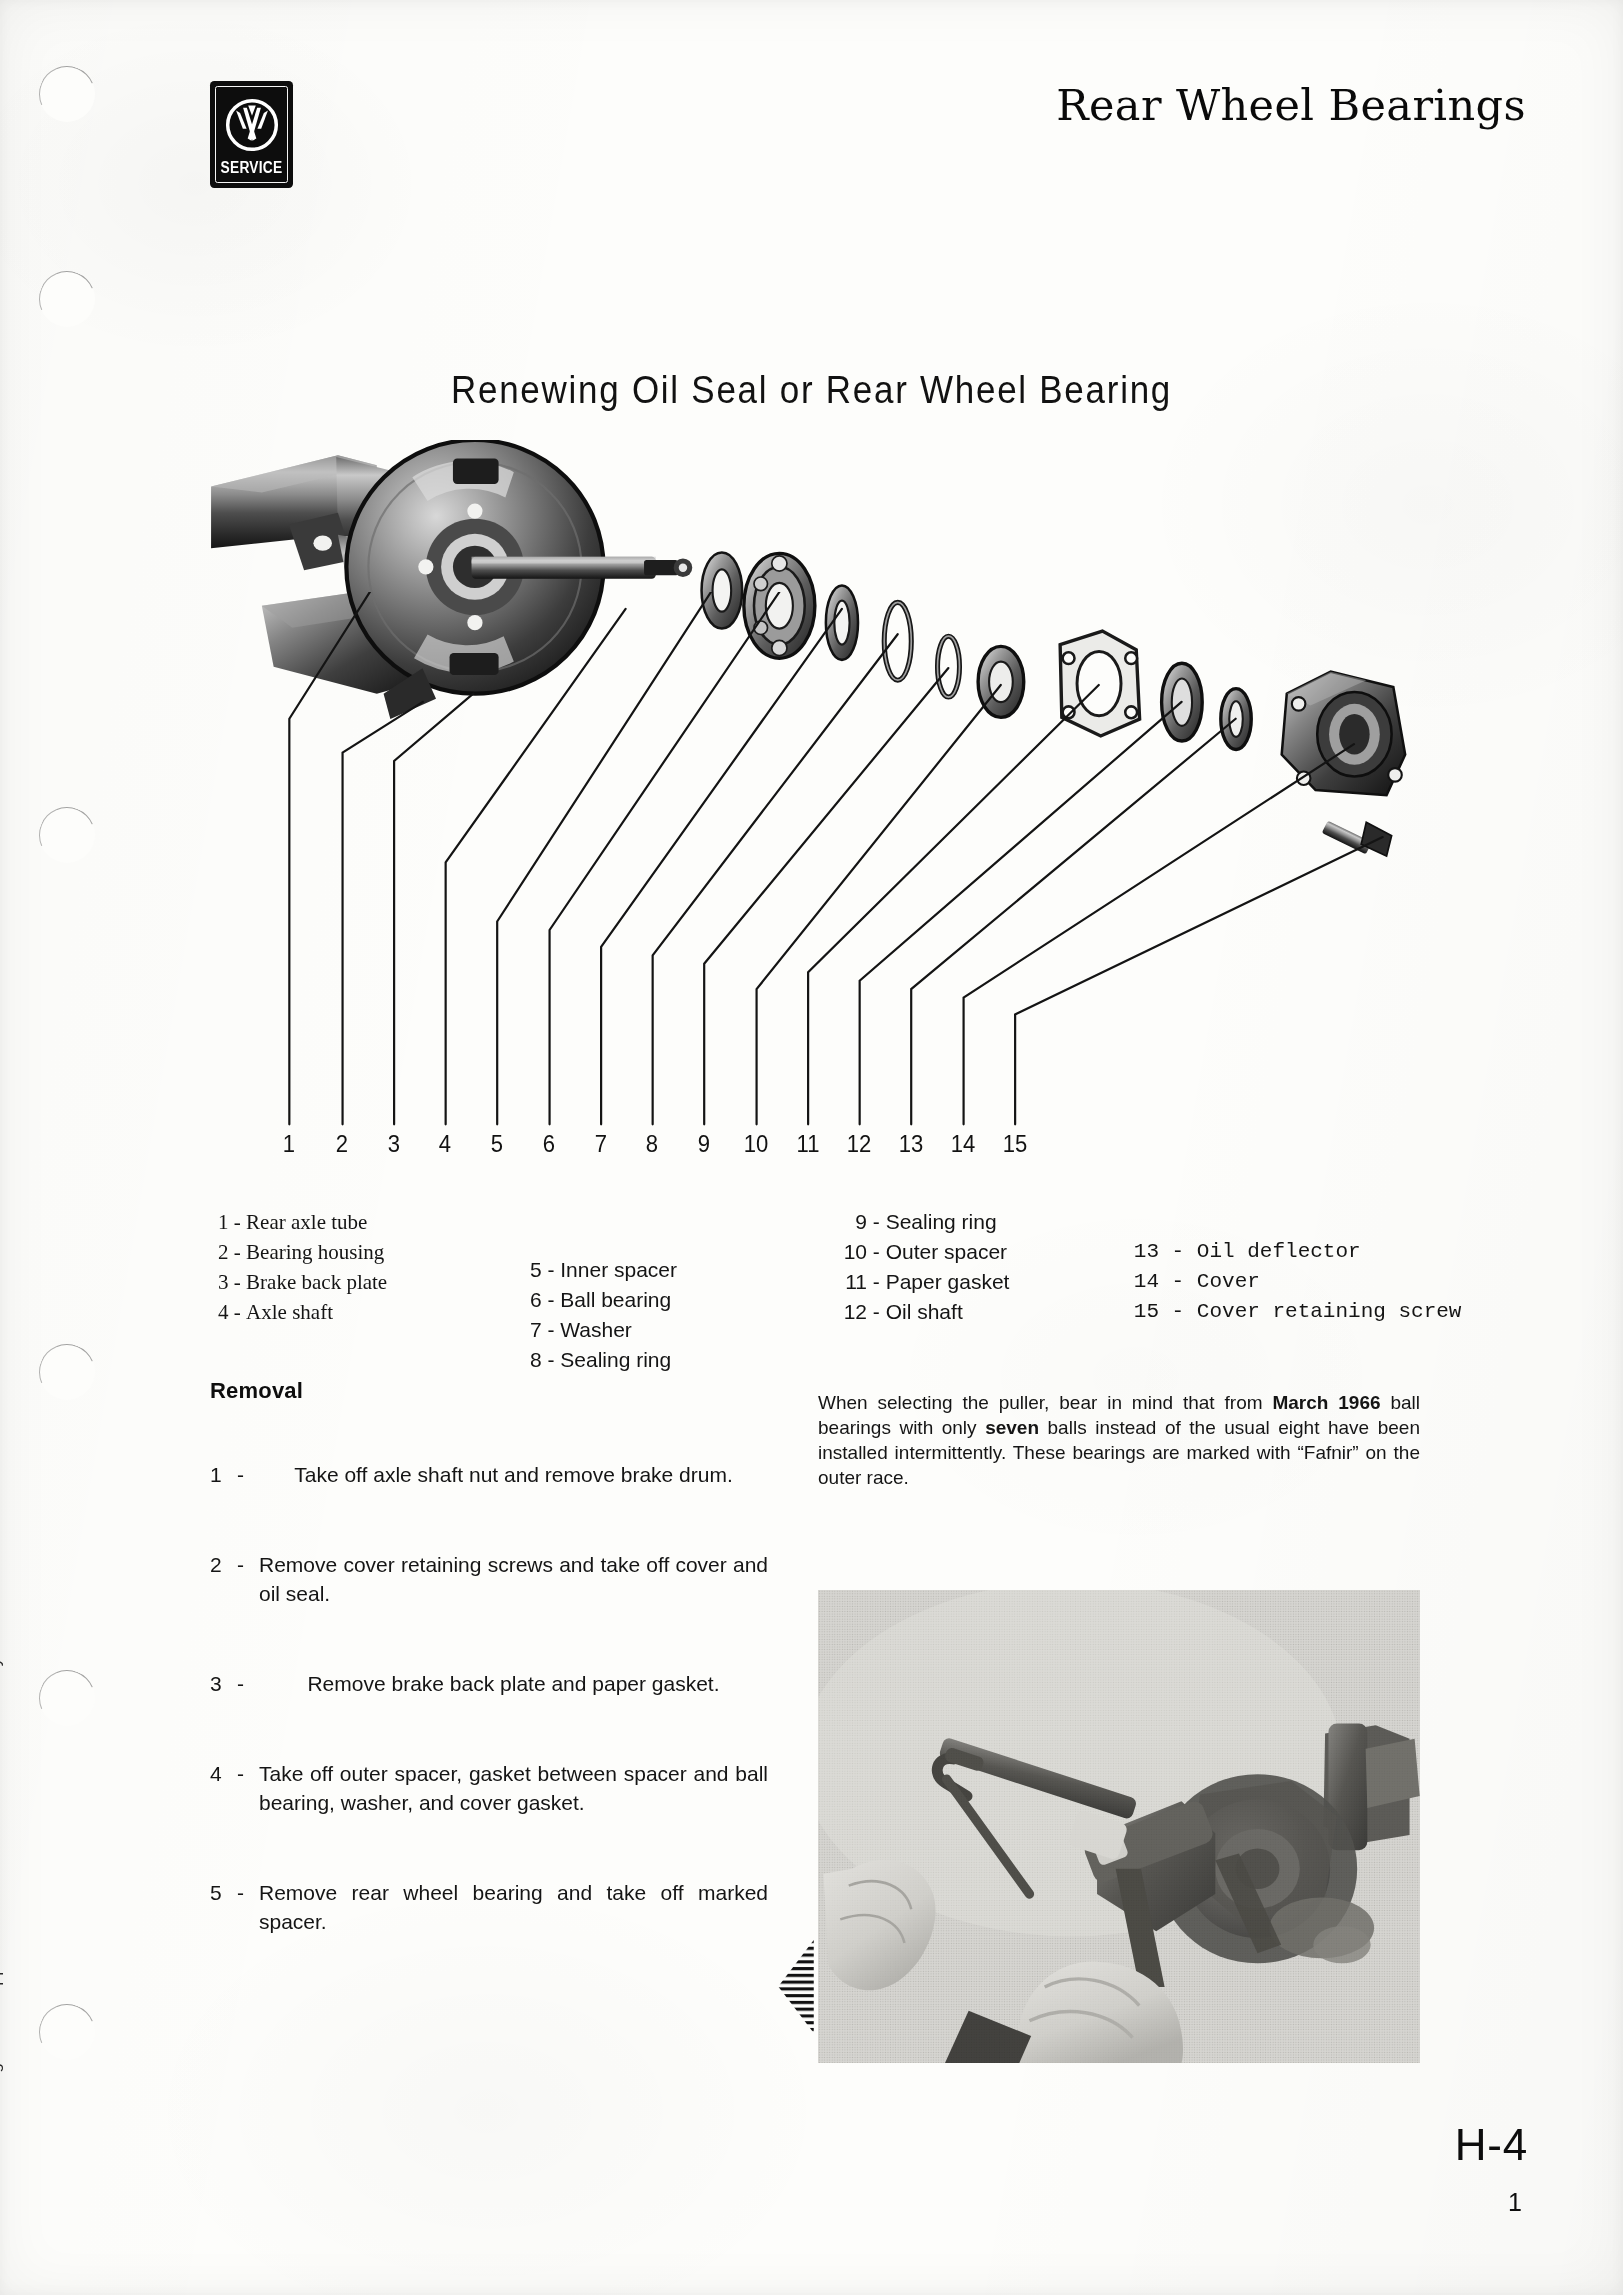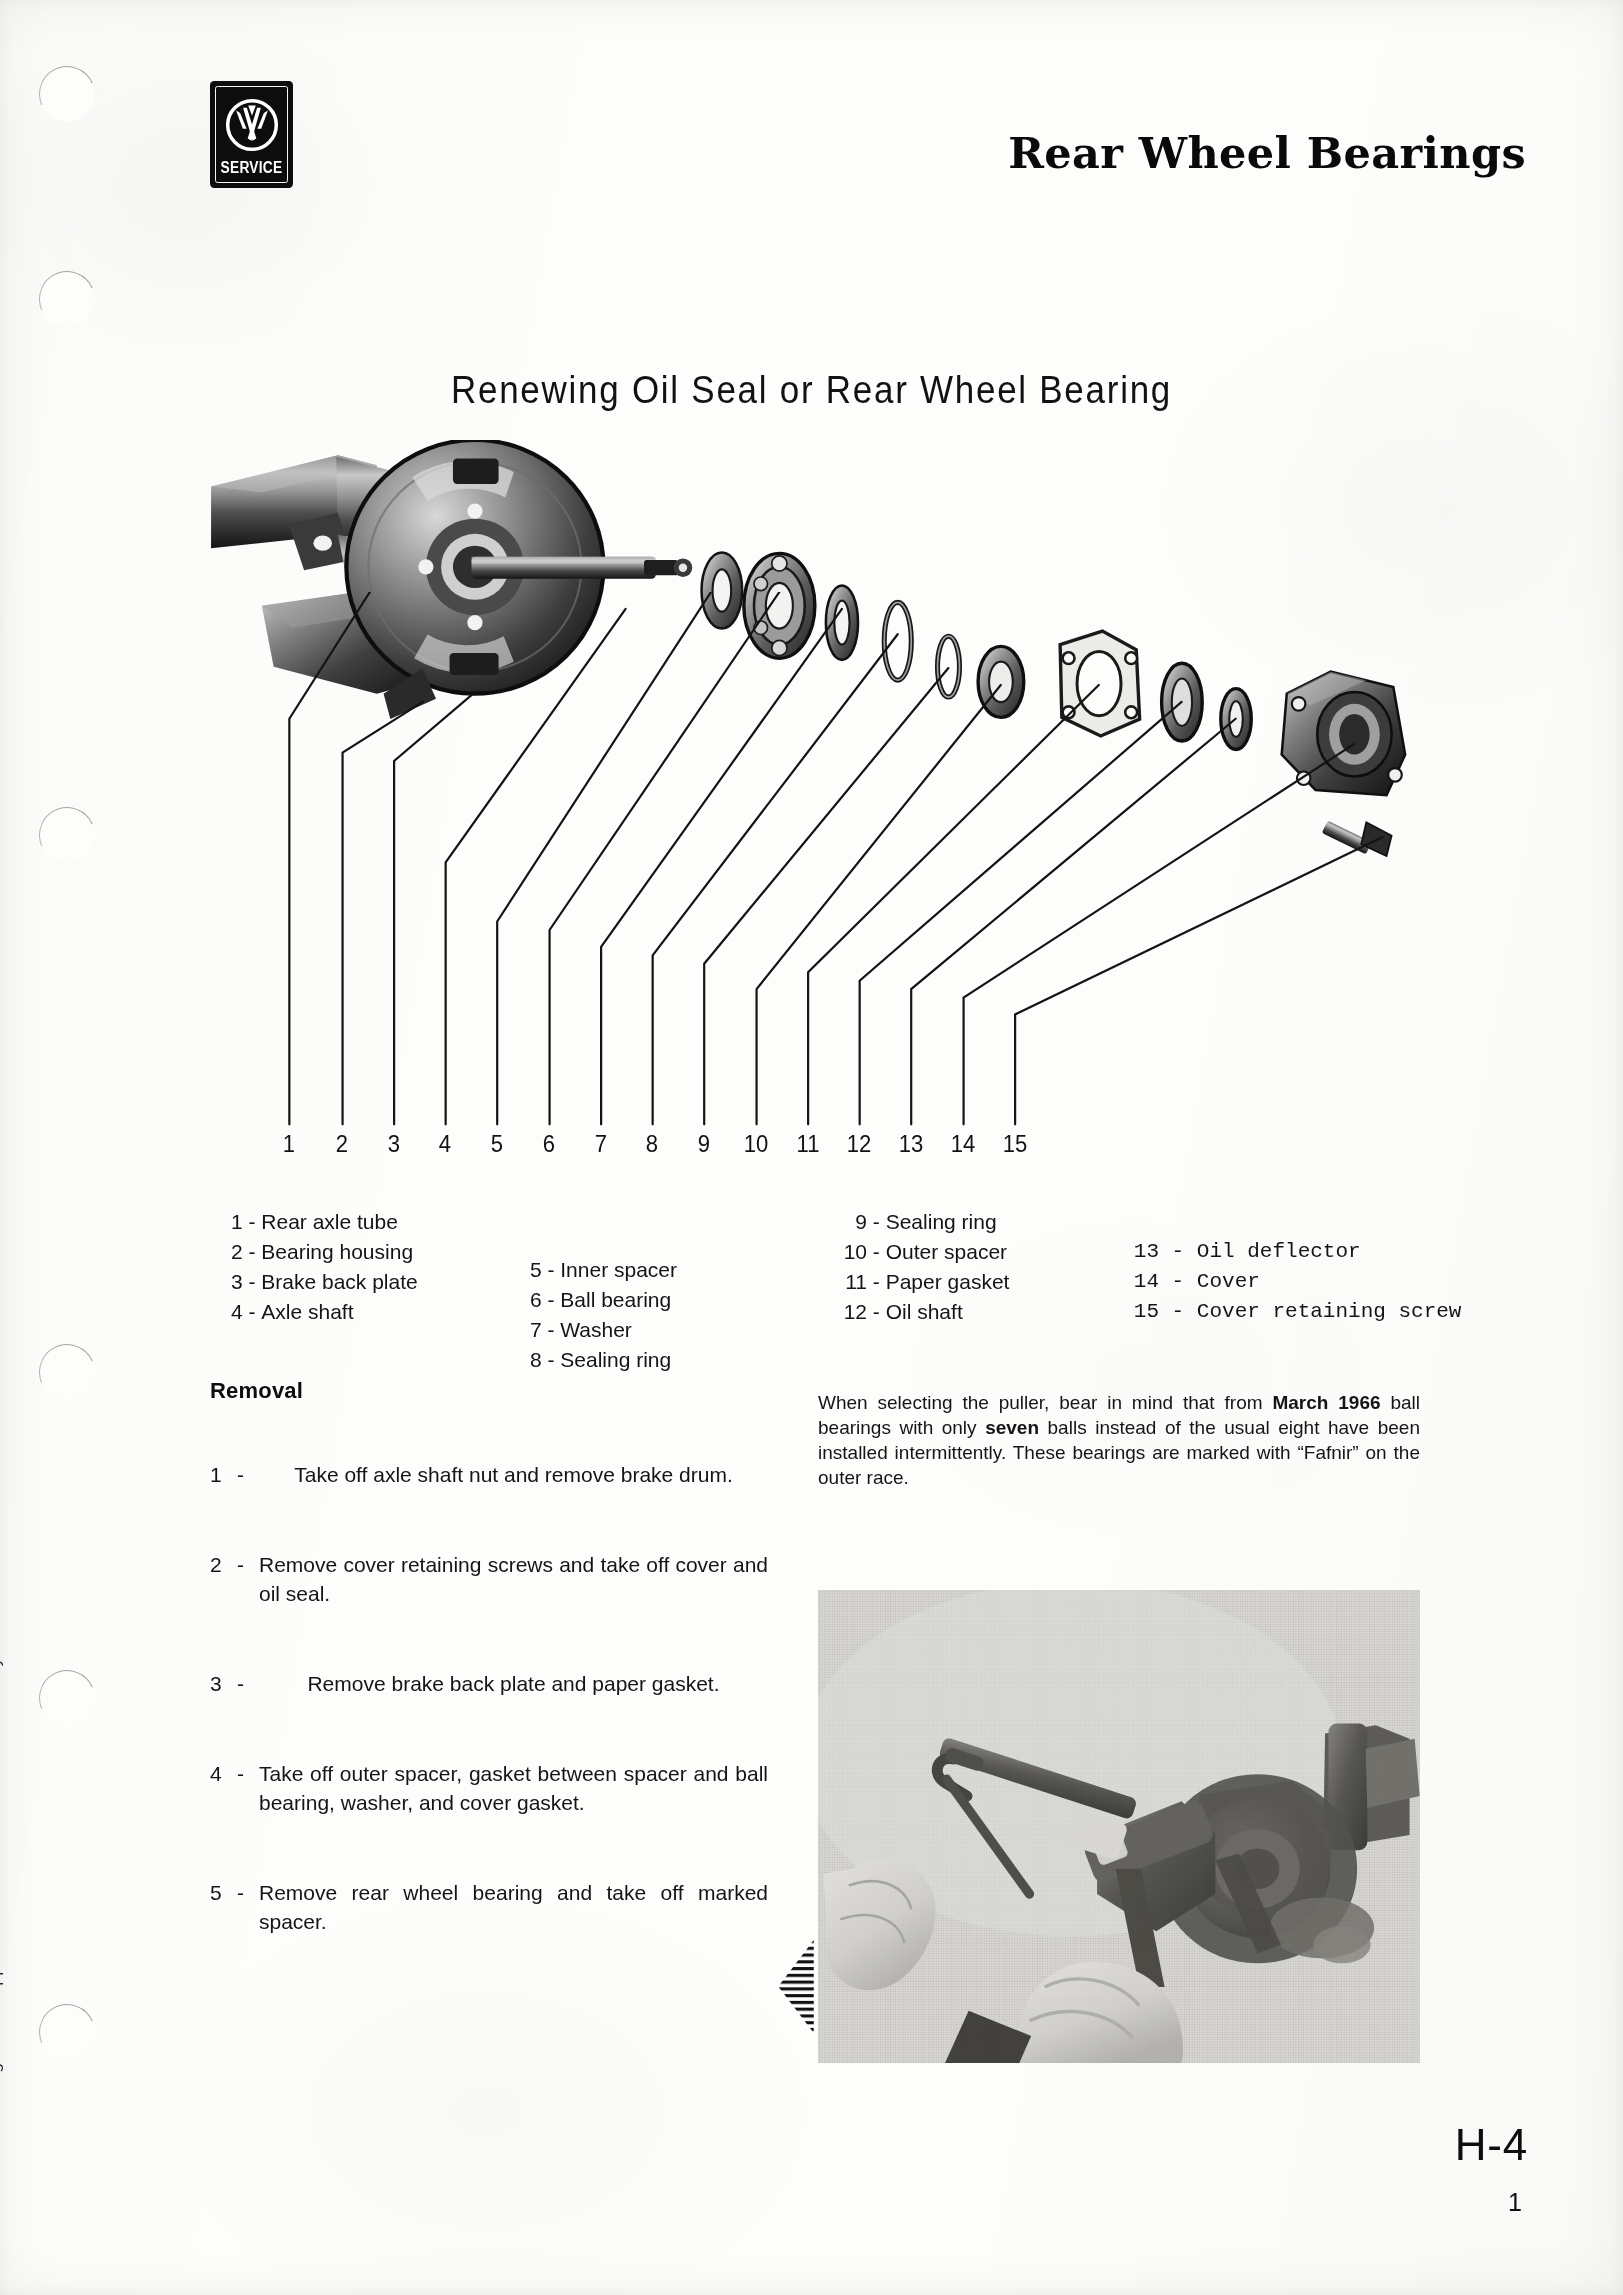--- a/index.html
+++ b/index.html
@@ -75,25 +75,24 @@
     position:absolute;left:0;right:0;bottom:11px;
     text-align:center;color:#fff;
     font-size:16px;font-weight:bold;letter-spacing:0.3px;
     font-family:"Liberation Sans",sans-serif;
     transform:scaleX(.86);
   }
 
   #doc-title{
     position:absolute;right:97px;top:80px;
     font-family:"DejaVu Serif",serif;
-    font-weight:bold;
+    font-weight:normal;
     font-size:43px;
     letter-spacing:0.4px;
     color:#0a0a0a;
-    margin-top:48px;
   }
 
   #section-title{
     position:absolute;left:0;right:0;top:369px;
     text-align:center;
     font-size:38px;
     letter-spacing:1.9px;
     color:#121212;
     transform:scaleX(.92);
     font-family:"Liberation Sans",sans-serif;
@@ -438,21 +437,21 @@
     <span class="callout-num" style="left:545px;">10</span>
     <span class="callout-num" style="left:597px;">11</span>
     <span class="callout-num" style="left:648px;">12</span>
     <span class="callout-num" style="left:700px;">13</span>
     <span class="callout-num" style="left:752px;">14</span>
     <span class="callout-num" style="left:804px;">15</span>
   </div>
 
   <div id="legend">
 
-    <div class="legend-col" style="left:14px;">
+    <div class="legend-col" style="left:0px;font-family:Liberation Serif, serif;">
       <span class="legend-row">
         <span class="ln" style="width:18.6px;">1</span>
         <span class="lt">-</span>
         <span class="lt">Rear axle tube</span>
       </span>
       <span class="legend-row">
         <span class="ln" style="width:18.6px;">2</span>
         <span class="lt">-</span>
         <span class="lt">Bearing housing</span>
       </span>

